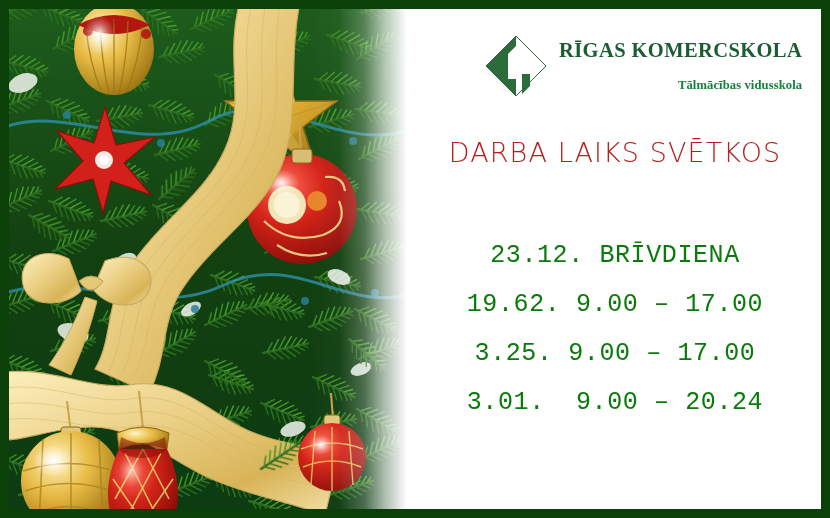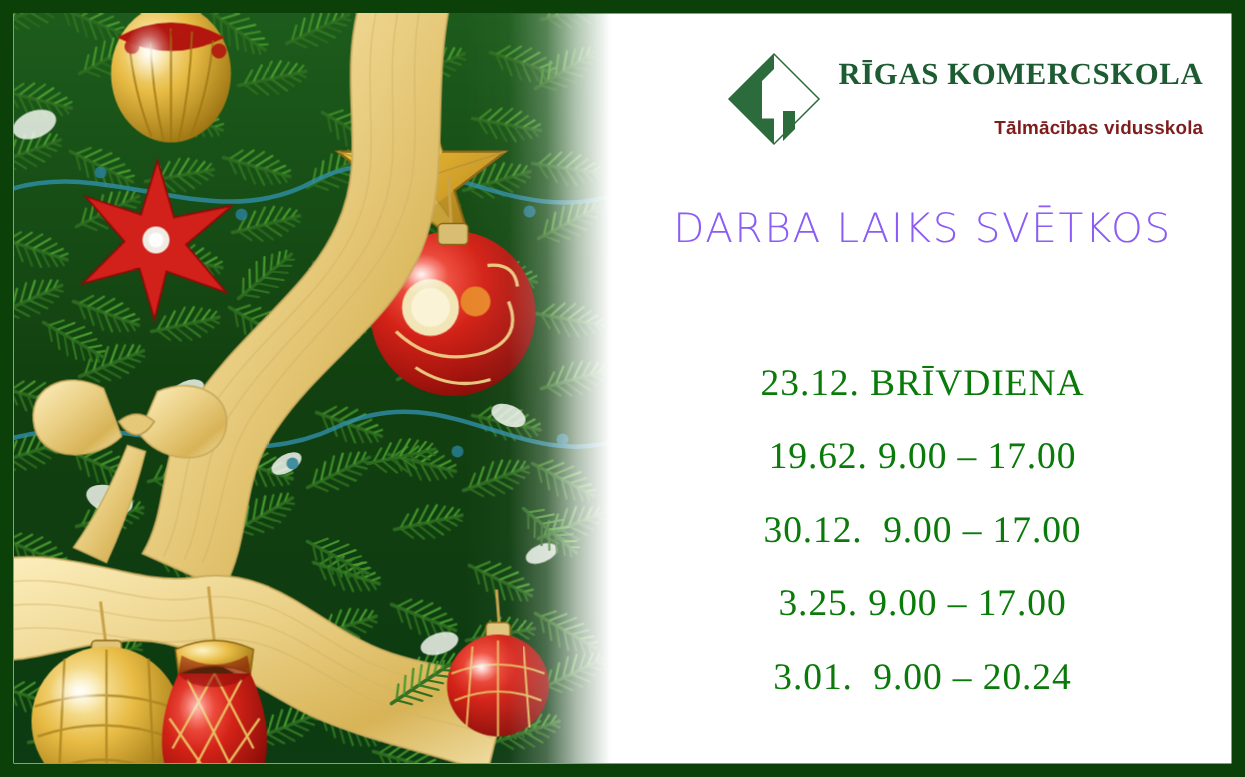--- a/index.html
+++ b/index.html
@@ -68,55 +68,55 @@
   #logo-name {
     font-family: "Liberation Serif", serif;
     font-weight: bold;
     font-size: 20.5px;
     letter-spacing: 0.4px;
     color: #1d5c33;
     white-space: nowrap;
   }
 
   #logo-sub {
-    font-family: Liberation Sans, sans-serif;
+    font-family: Liberation Serif, serif;
     font-weight: bold;
     font-size: 12.6px;
     letter-spacing: 0.1px;
-    color: #7f1d1d;
+    color: #15803d;
     white-space: nowrap;
     margin-top: 18px;
   }
 
   
   #headline {
     position: absolute;
     left: 0;
     top: 128px;
     width: 412px;
     text-align: center;
     font-family: "DejaVu Sans", sans-serif;
     font-weight: 300;
     font-size: 27px;
     letter-spacing: 1.1px;
-    color: #8b5cf6;
+    color: #b91c1c;
     white-space: nowrap;
   }
 
   
   #schedule {
     position: absolute;
     left: 0;
     top: 222px;
     width: 412px;
   }
 
   .sched-row {
     text-align: center;
-    font-family: Liberation Serif, serif;
+    font-family: Liberation Mono, monospace;
     font-weight: 300;
     font-size: 25px;
     letter-spacing: 0.6px;
     color: #0a7a0a;
     line-height: 49px;
     white-space: pre;
   }
 </style>
 </head>
 <body>
@@ -653,19 +653,18 @@
         <div id="logo-name">RĪGAS KOMERCSKOLA</div>
         <div id="logo-sub">Tālmācības vidusskola</div>
       </div>
     </div>
 
     <div id="headline">DARBA LAIKS SVĒTKOS</div>
 
     <div id="schedule">
       <div class="sched-row">23.12. BRĪVDIENA</div>
       <div class="sched-row">19.62. 9.00 – 17.00</div>
-      <div class="sched-row">30.12.  9.00 – 17.00</div>
       <div class="sched-row">3.25. 9.00 – 17.00</div>
       <div class="sched-row">3.01.  9.00 – 20.24</div>
     </div>
 
   </div>
 </div>
 
 </body></html>

